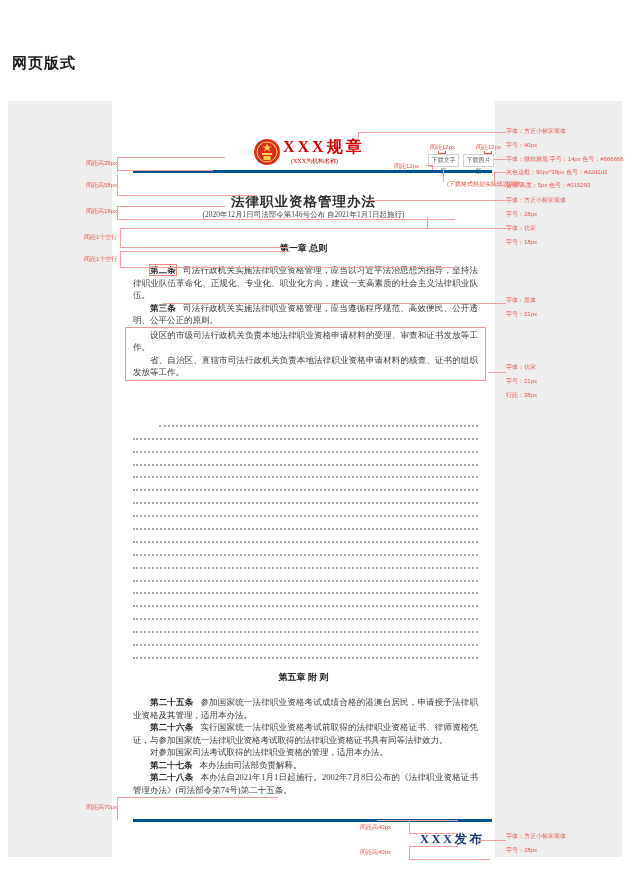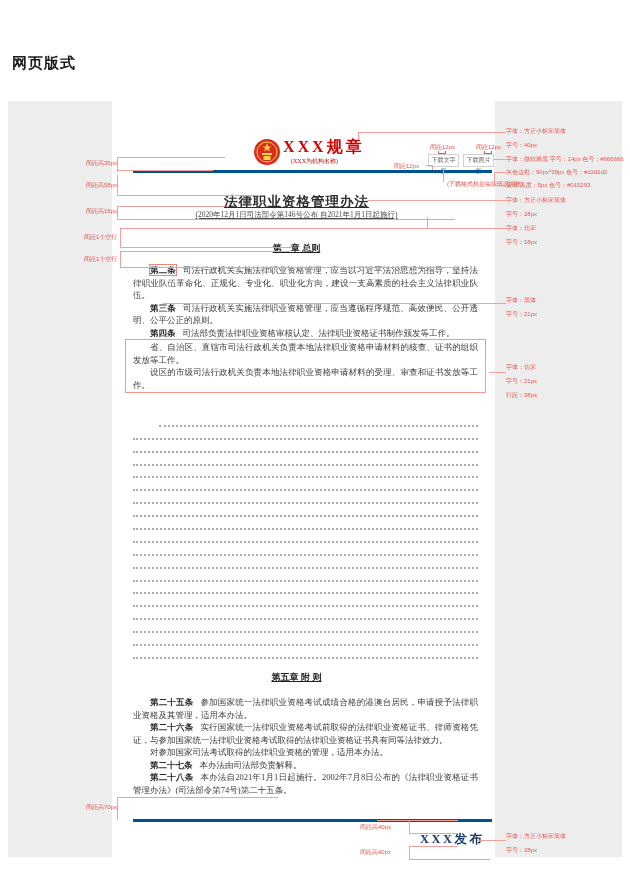--- a/index.html
+++ b/index.html
@@ -25,21 +25,21 @@
       font:bold 16px/1.1 "Liberation Serif",serif; letter-spacing:3px; }
   #masthead-subtitle { position:absolute; left:291px; top:158px; color:#d60000;
       font:6px/1.1 "Liberation Serif",serif; }
 
   .dl-btn { position:absolute; width:31px; height:13px; background:#fff;
       border:1px solid #d2d2d2; color:#666666; font:6px/11px "Liberation Sans",sans-serif;
       text-align:center; cursor:pointer; }
 
   .blue-bar { position:absolute; left:133px; width:359px; height:3px; background:#015293; }
 
-  .center-col { position:absolute; left:105px; width:383px; text-align:center;text-decoration:underline; }
+  .center-col { position:absolute; left:112px; width:383px; text-align:center; }
   #doc-title { top:194px; font:bold 13.5px/1.2 "Liberation Serif",serif; color:#2e2e2e; letter-spacing:1px; }
   #doc-date { top:210px; font:7.5px/1.2 "Liberation Serif",serif; color:#4a4a4a; }
   .chapter { font:bold 9px/1.2 "Liberation Sans",sans-serif; color:#222; }
   #chapter-1 { top:243px; }
   #chapter-5 { top:672px; }
 
   .text-block { position:absolute; left:133px; width:345px;
       font:8.5px/12.5px "Liberation Serif",serif; color:#3a3a3a;
       text-align:justify; }
   #articles-1 { top:264px; }
@@ -85,26 +85,25 @@
   <div class="blue-bar" style="top:170px;"></div>
 
   <div class="center-col doc-serif" id="doc-title">法律职业资格管理办法</div>
   <div class="center-col doc-serif" id="doc-date">(2020年12月1日司法部令第146号公布  自2021年1月1日起施行)</div>
   <div class="center-col chapter" id="chapter-1">第一章  总则</div>
 
   <div class="text-block" id="articles-1">
     <div id="articles-1-list">
         <div class="para doc-serif"><span class="plabel boxed">第二条</span><span>司法行政机关实施法律职业资格管理，应当以习近平法治思想为指导，坚持法律职业队伍革命化、正规化、专业化、职业化方向，建设一支高素质的社会主义法律职业队伍。</span></div>
         <div class="para doc-serif"><span class="plabel">第三条</span><span>司法行政机关实施法律职业资格管理，应当遵循程序规范、高效便民、公开透明、公平公正的原则。</span></div>
-        <div class="para doc-serif"><span class="plabel">第四条</span><span>司法部负责法律职业资格审核认定、法律职业资格证书制作颁发等工作。</span></div>
       </div>
     <div id="red-box">
         <div id="boxed-articles-list">
+          <div class="para doc-serif"><span>设区的市级司法行政机关负责本地法律职业资格申请材料的受理、审查和证书发放等工作。</span></div>
           <div class="para doc-serif"><span>省、自治区、直辖市司法行政机关负责本地法律职业资格申请材料的核查、证书的组织发放等工作。</span></div>
-          <div class="para doc-serif"><span>设区的市级司法行政机关负责本地法律职业资格申请材料的受理、审查和证书发放等工作。</span></div>
         </div>
       </div>
   </div>
 
   <div id="dotted-block">
       <div class="dotrow first"></div>
       <div class="dotrow"></div>
       <div class="dotrow"></div>
       <div class="dotrow"></div>
       <div class="dotrow"></div>

